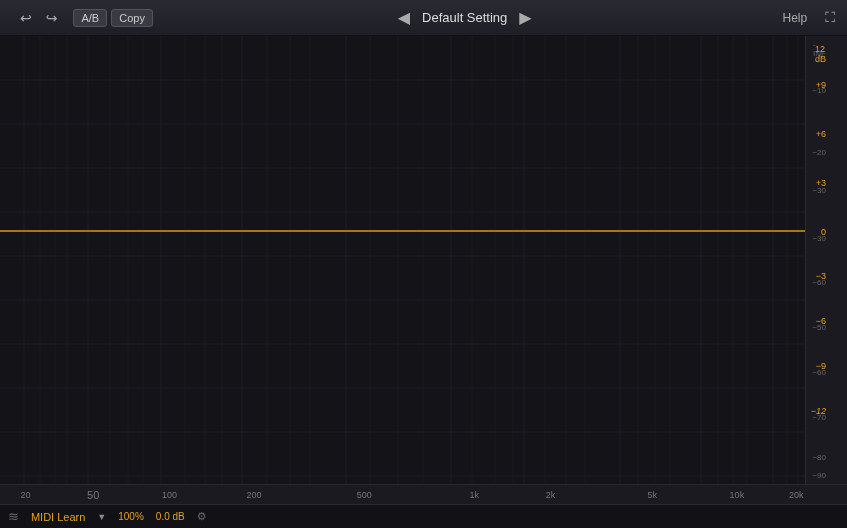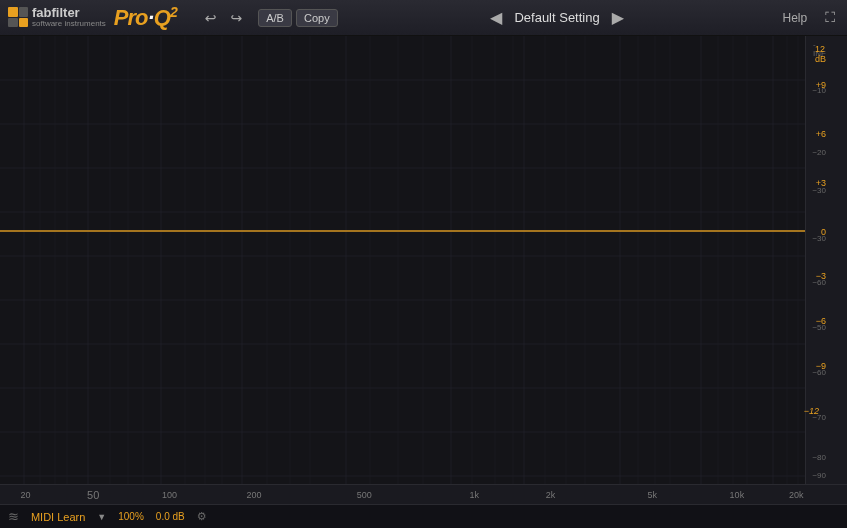--- a/index.html
+++ b/index.html
@@ -186,35 +186,20 @@
       display: flex;
       align-items: center;
       padding: 0 8px;
       gap: 12px;
     }
   </style>
 </head>
 <body>
 
 <div id="header">
-  <div id="logo-area">
-    <div id="logo-grid">
-      <div class="logo-cell"></div>
-      <div class="logo-cell dark"></div>
-      <div class="logo-cell dark"></div>
-      <div class="logo-cell"></div>
-    </div>
-    <div id="logo-text">
-      <div class="fab">fabfilter</div>
-      <div class="soft">software instruments</div>
-    </div>
-    <div id="proq-logo">
-      <span class="pro">Pro</span><span class="dot">·</span><span class="q">Q</span><span class="two">2</span>
-    </div>
-  </div>
 
   <div id="header-controls">
     <button class="header-btn">↩</button>
     <button class="header-btn">↪</button>
   </div>
 
   <div id="ab-section">
     <button class="ab-btn">A/B</button>
     <button class="ab-btn">Copy</button>
   </div>
@@ -305,21 +290,21 @@
 
       <span style="position:absolute;top:189px;right:3px;font-size:9px;color:#e8a020;">0</span>
       <span style="position:absolute;top:196px;right:3px;font-size:8px;color:#666;">−30</span>
 
       <span style="position:absolute;top:233px;right:3px;font-size:9px;color:#e8a020;">−3</span>
       <span style="position:absolute;top:240px;right:3px;font-size:8px;color:#666;">−60</span>
       <span style="position:absolute;top:278px;right:3px;font-size:9px;color:#e8a020;">−6</span>
       <span style="position:absolute;top:285px;right:3px;font-size:8px;color:#666;">−50</span>
       <span style="position:absolute;top:323px;right:3px;font-size:9px;color:#e8a020;">−9</span>
       <span style="position:absolute;top:330px;right:3px;font-size:8px;color:#666;">−60</span>
-      <span style="position:absolute;top:368px;right:10px;font-size:9px;color:#e8a020;font-style:italic;">−12</span>
+      <span style="position:absolute;top:368px;right:3px;font-size:9px;color:#e8a020;font-style:italic;">−12</span>
       <span style="position:absolute;top:375px;right:3px;font-size:8px;color:#666;">−70</span>
       <span style="position:absolute;top:415px;right:3px;font-size:8px;color:#666;">−80</span>
       <span style="position:absolute;bottom:2px;right:3px;font-size:8px;color:#666;">−90</span>
     </div>
   </div>
 </div>
 
 <div id="freq-bar" style="height:20px;background:#1a1a20;border-top:1px solid #2a2a30;position:relative;">
   <span class="freq-label" style="left:3%;font-size:9px;color:#777;position:absolute;top:50%;transform:translate(-50%,-50%);">20</span>
   <span class="freq-label" style="left:11%;font-size:11px;color:#777;position:absolute;top:50%;transform:translate(-50%,-50%);">50</span>

